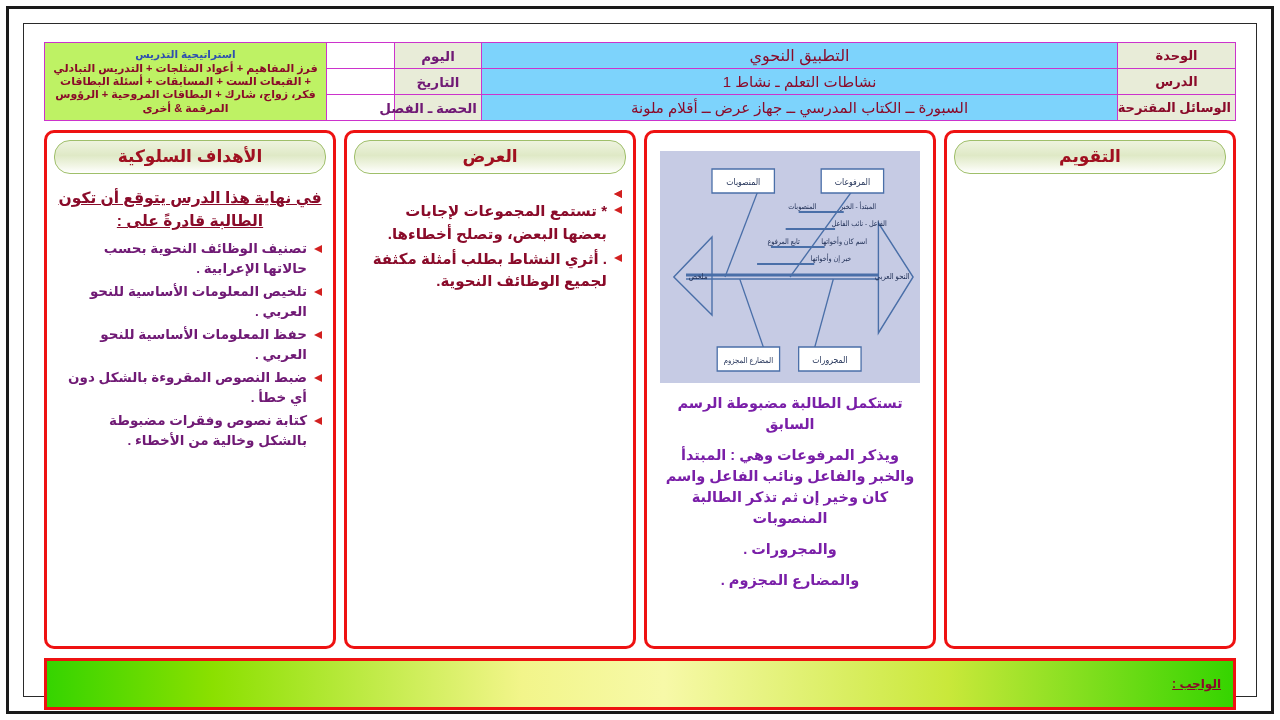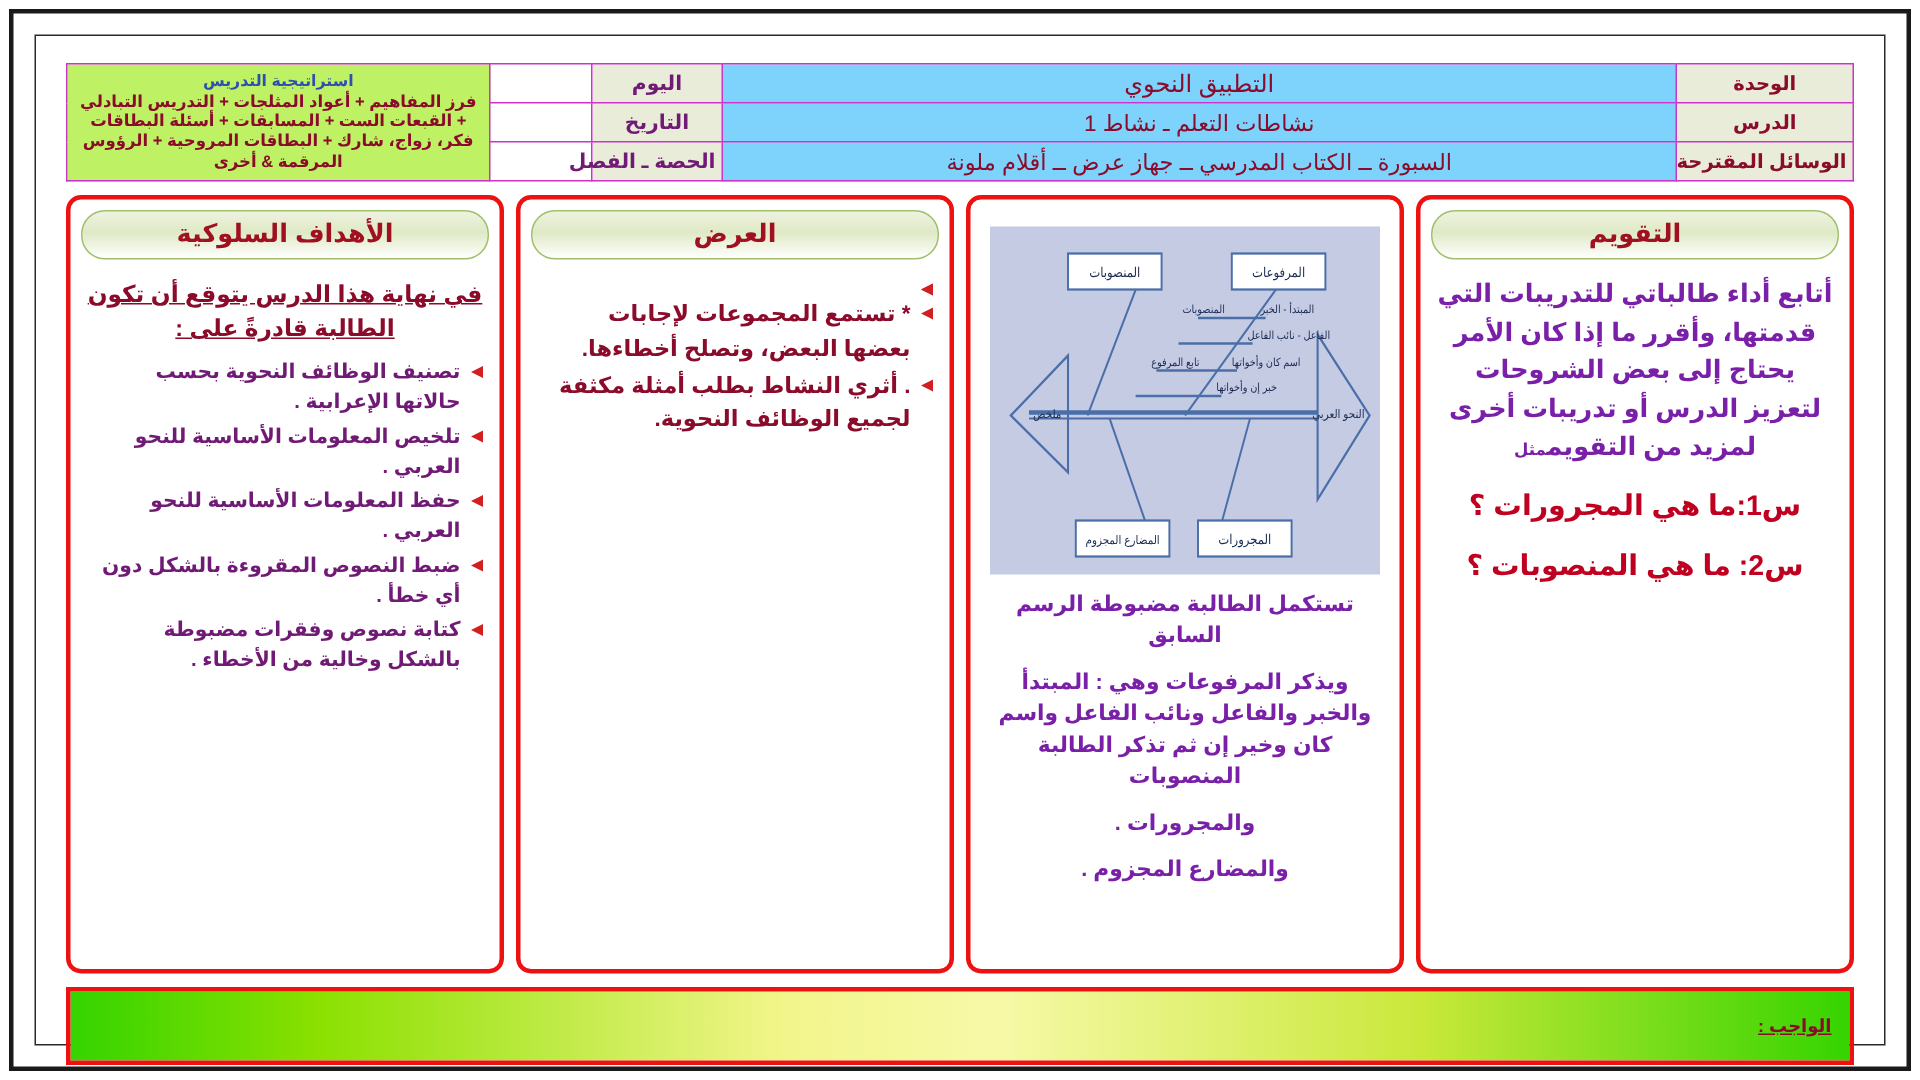--- a/index.html
+++ b/index.html
@@ -347,25 +347,20 @@
                 <p>تستكمل الطالبة مضبوطة الرسم  السابق</p>
                 <p>ويذكر المرفوعات وهي : المبتدأ والخبر والفاعل ونائب الفاعل واسم كان وخير إن ثم تذكر الطالبة المنصوبات</p>
                 <p>والمجرورات .</p>
                 <p>والمضارع المجزوم .</p>
               </div>
             </div>
           </div>
 
           <div class="panel">
             <div class="panel-header">التقويم</div>
-            <div class="panel-body">
-              <p class="eval-text"><span>أتابع أداء طالباتي للتدريبات التي قدمتها، وأقرر ما إذا كان الأمر يحتاج إلى بعض الشروحات لتعزيز الدرس أو تدريبات أخرى لمزيد من التقويم</span><span class="small">مثل</span></p>
-              <p class="eval-q">س1:ما هي المجرورات ؟</p>
-              <p class="eval-q">س2: ما هي المنصوبات ؟</p>
-            </div>
           </div>
 
         </div>
 
         <div class="homework">
           <span class="hw-label">الواجب :</span>
           <span></span>
         </div>
 
       </div>

